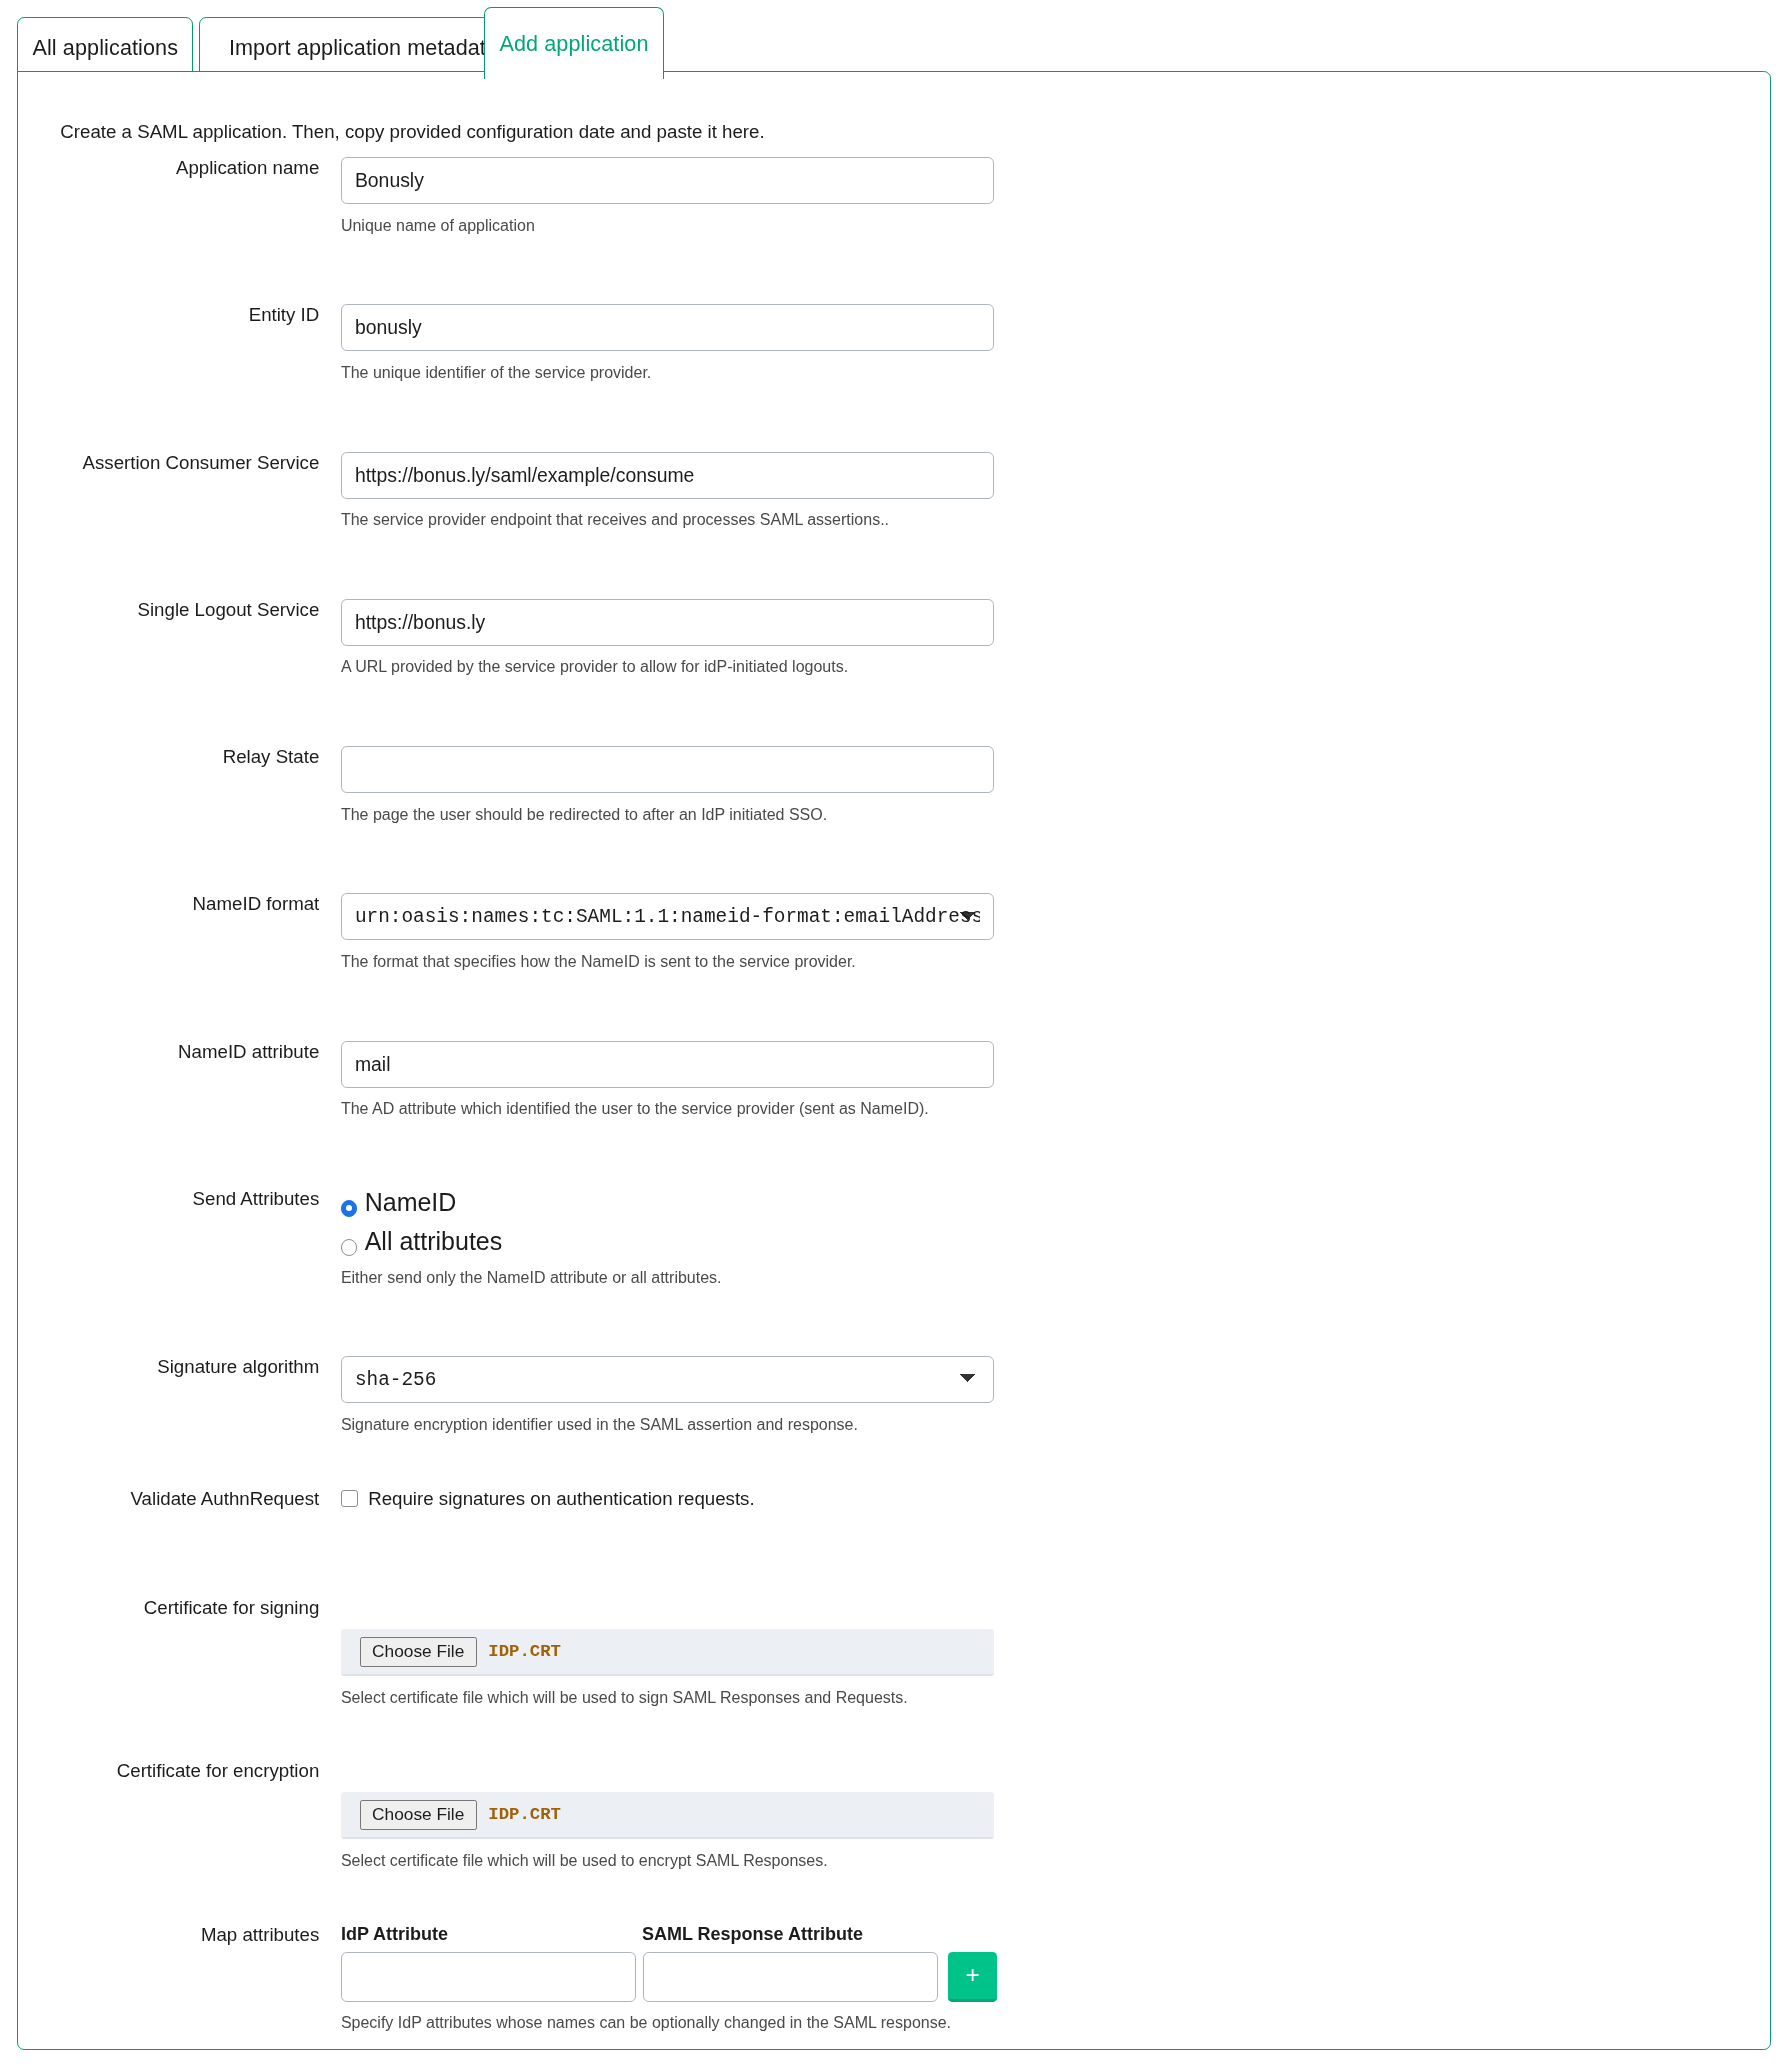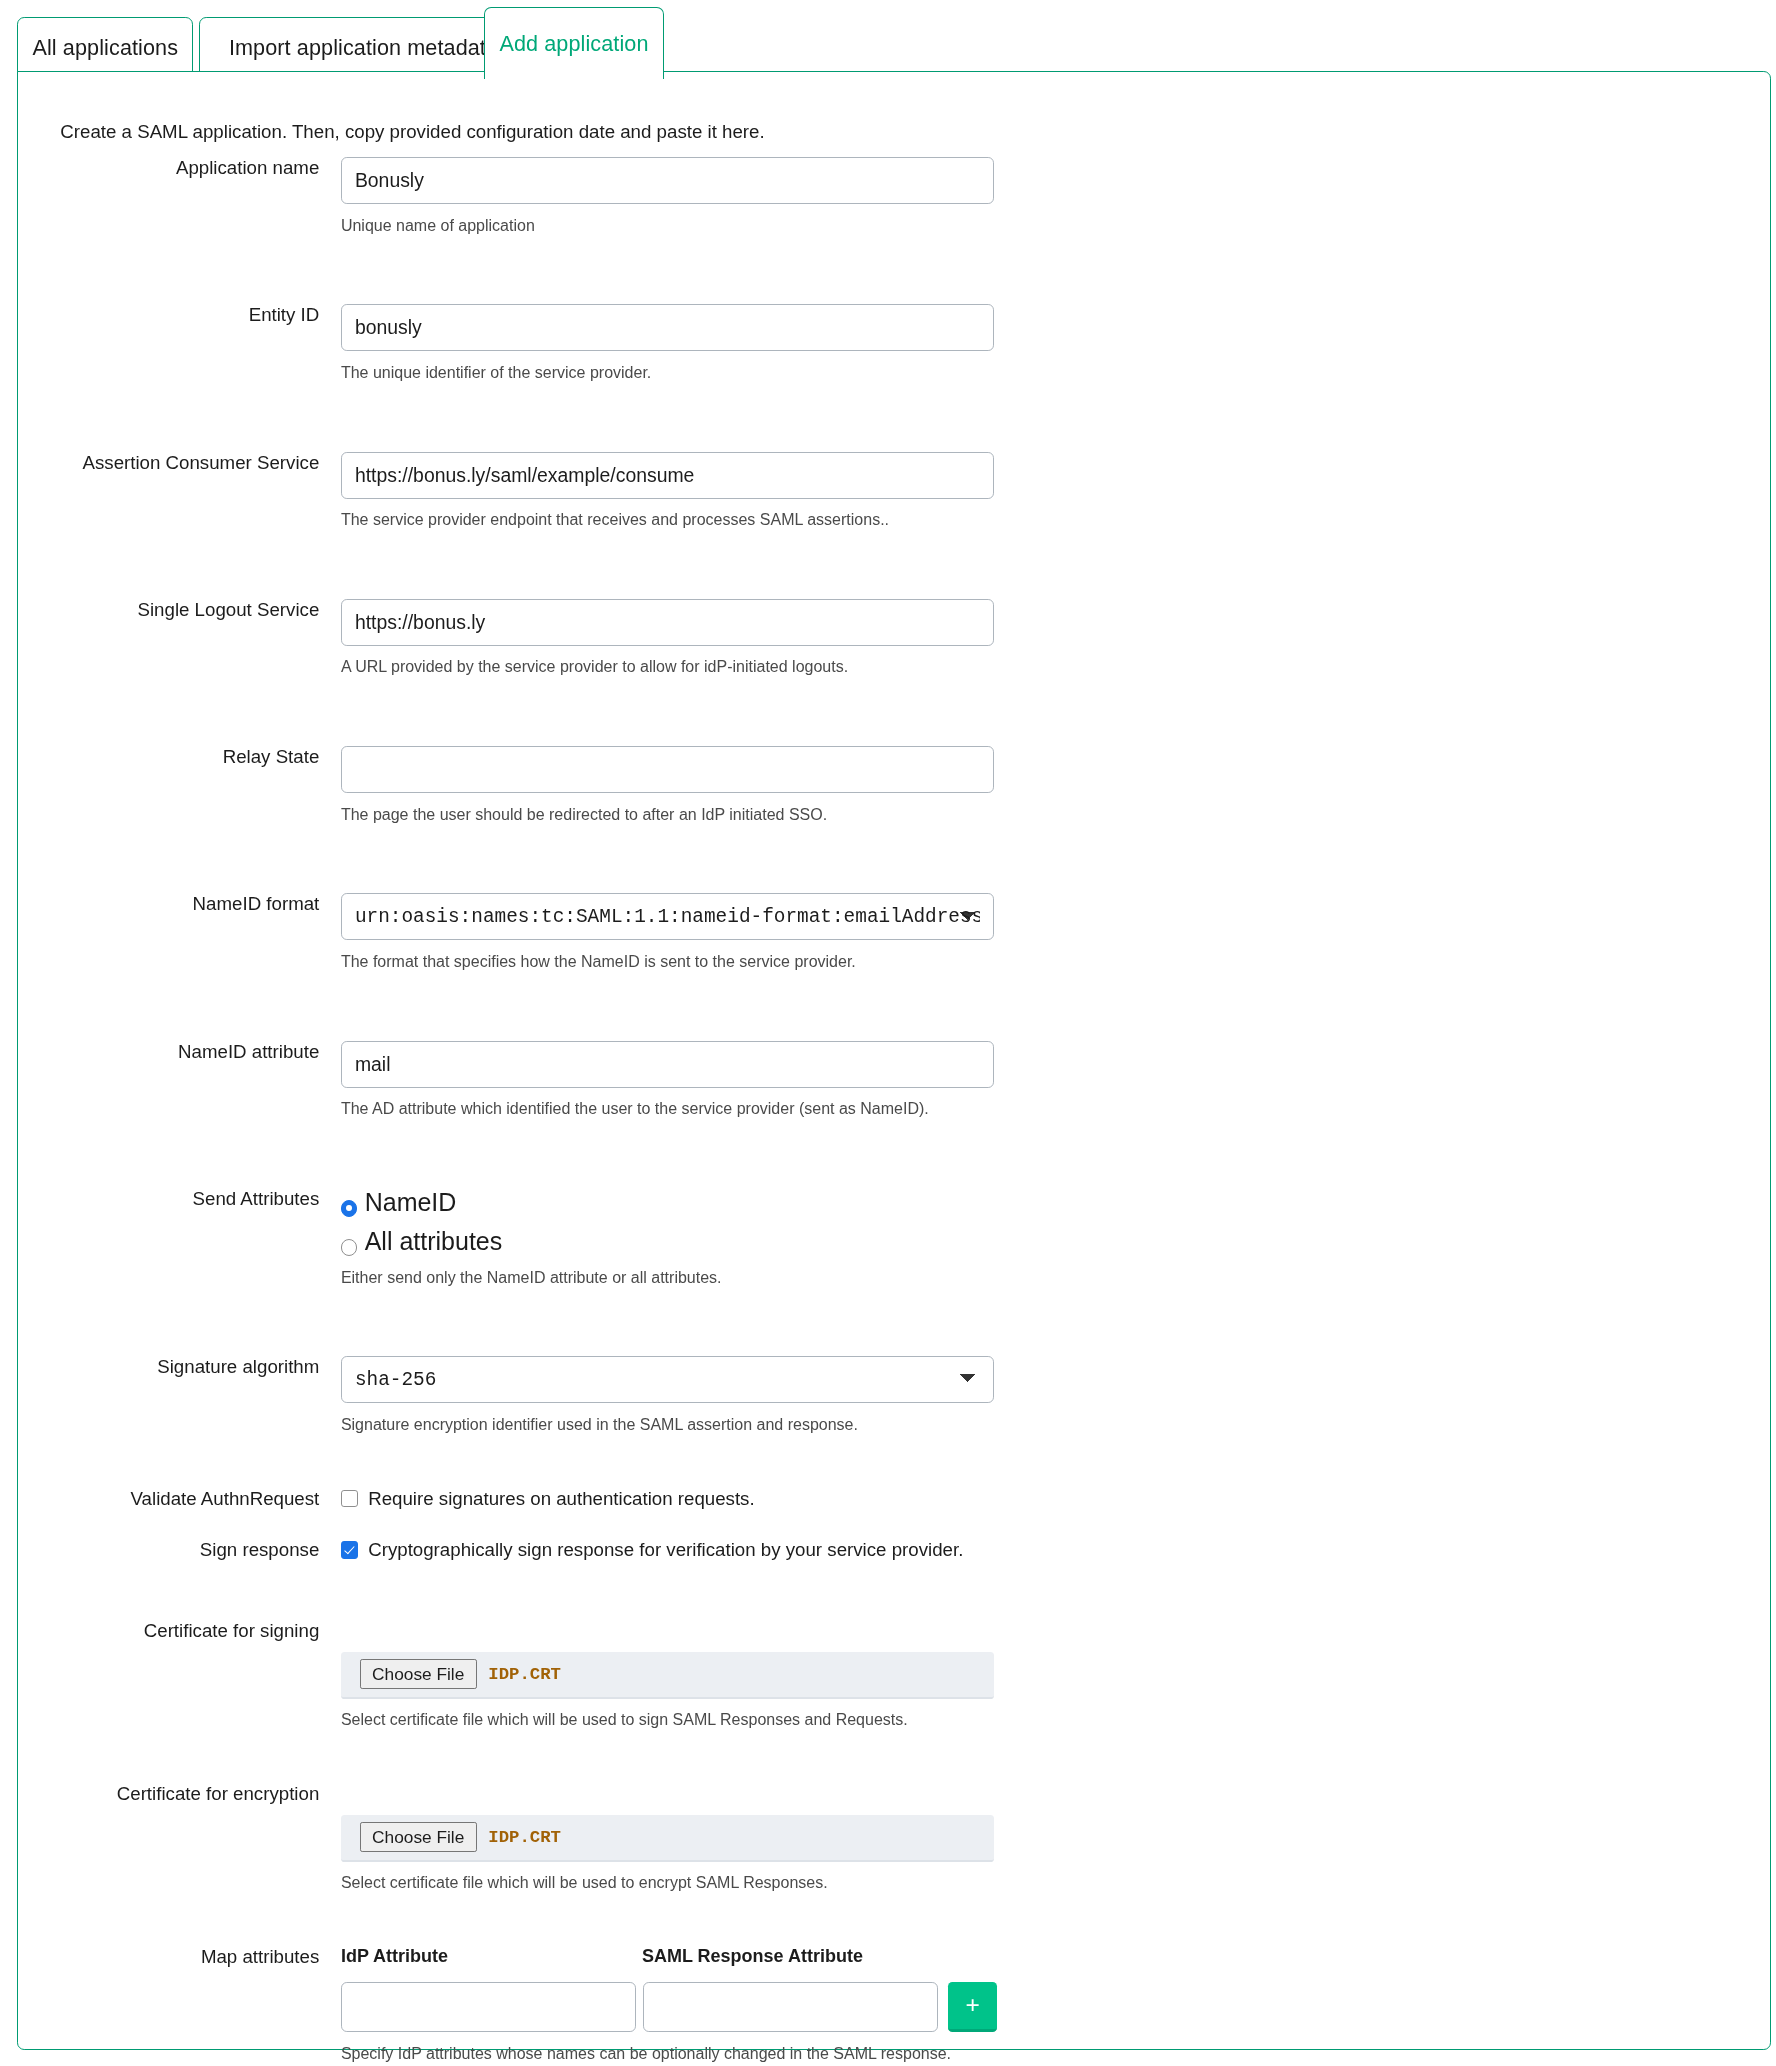--- a/index.html
+++ b/index.html
@@ -230,21 +230,21 @@
     margin-left: 11.5px;
     font-family: Liberation Mono, monospace;
   }
 
   
   .map-heads {
     display: flex;
     font-size: 18px;
     font-weight: bold;
     color: #1c1c1c;
-    margin-bottom: 15px;
+    margin-bottom: 7px;
   }
   .map-h1 { width: 301px; }
   .map-h2 { width: 301px; }
   .map-row {
     display: flex;
     align-items: stretch;
   }
   .map-input {
     width: 295px;
     height: 50px;
@@ -409,29 +409,20 @@
       <div class="label">Validate AuthnRequest</div>
       <div class="field">
         <div class="check-line">
           <span class="cbox"></span>
           <span>Require signatures on authentication requests.</span>
         </div>
       </div>
     </div>
     <div class="gap-sm"></div>
 
-    <div class="row">
-      <div class="label">Sign response</div>
-      <div class="field">
-        <div class="check-line">
-          <span class="cbox checked"></span>
-          <span>Cryptographically sign response for verification by your service provider.</span>
-        </div>
-      </div>
-    </div>
     <div class="gap-sm"></div>
 
     <div class="gap-sm"></div>
 
     <div class="row">
       <div class="label">Certificate for signing</div>
       <div class="field">
         <div class="filebox">
           <span class="chooser">Choose File</span>
           <span class="fname">IDP.CRT</span>

